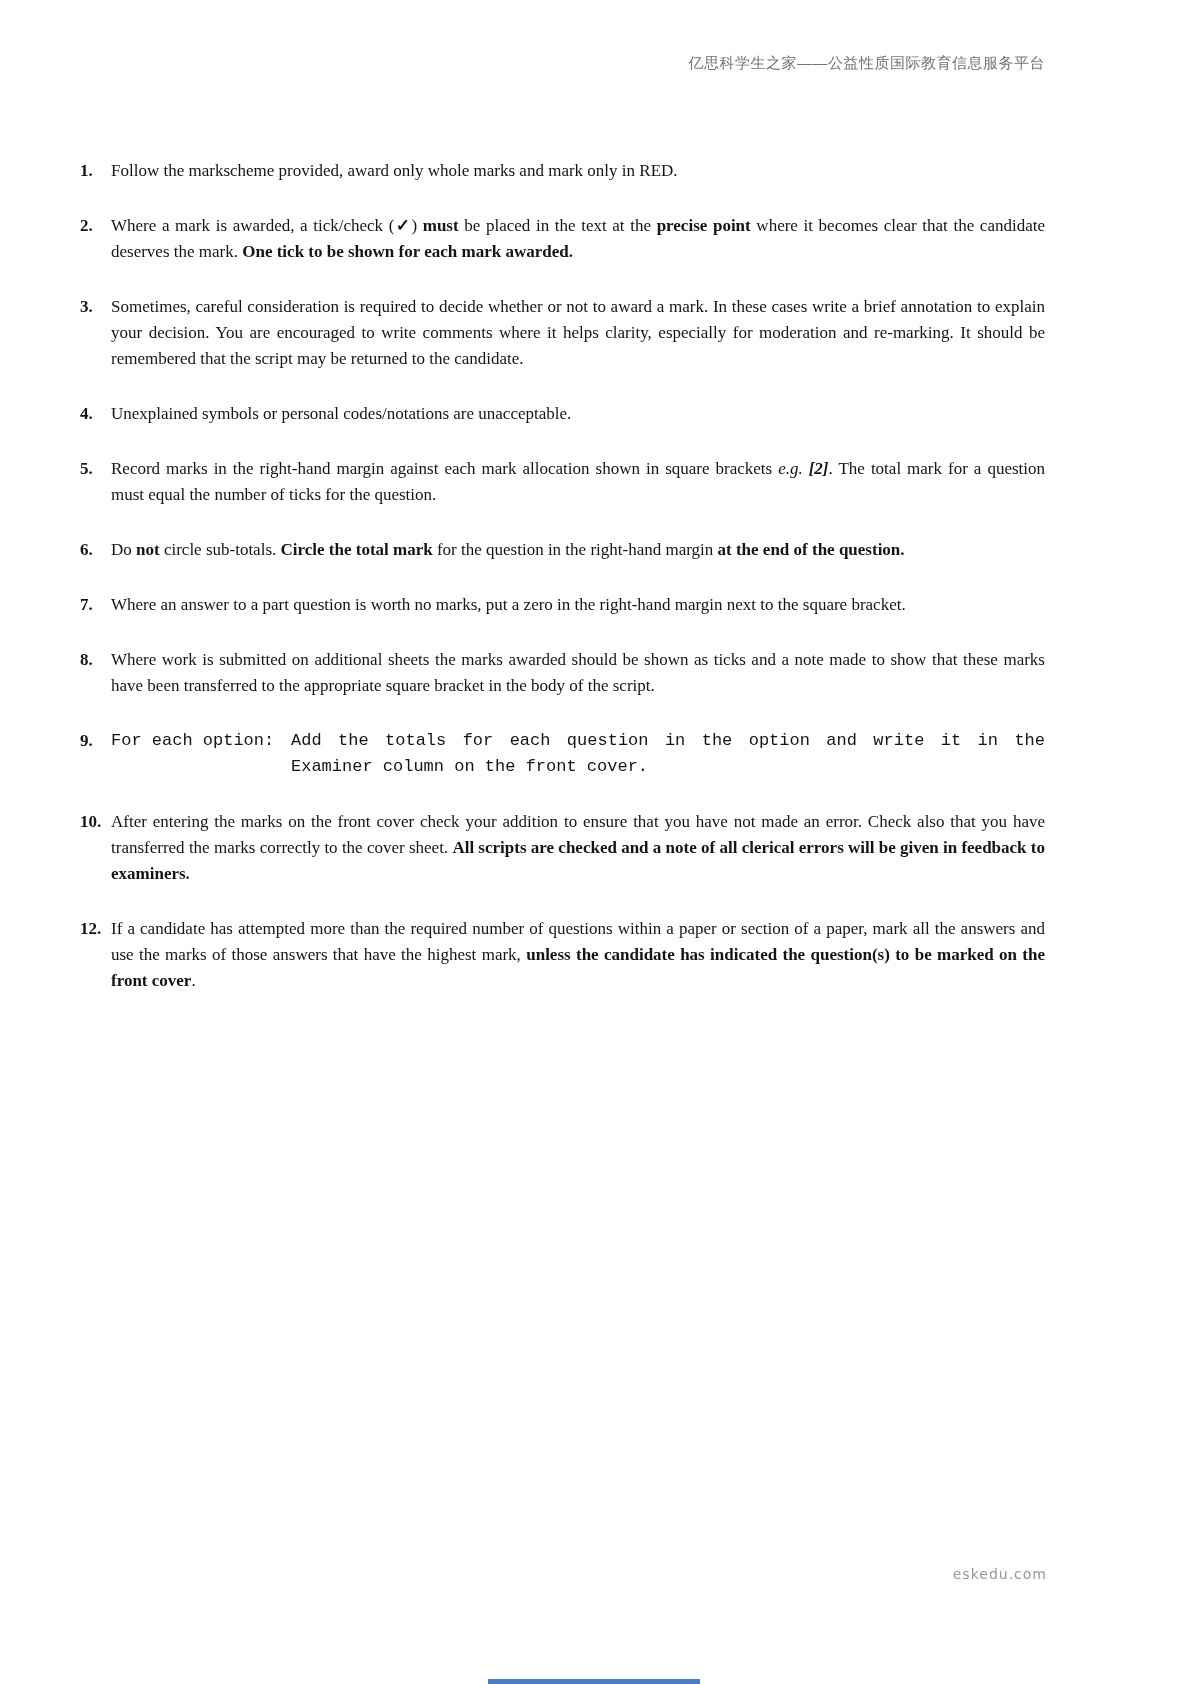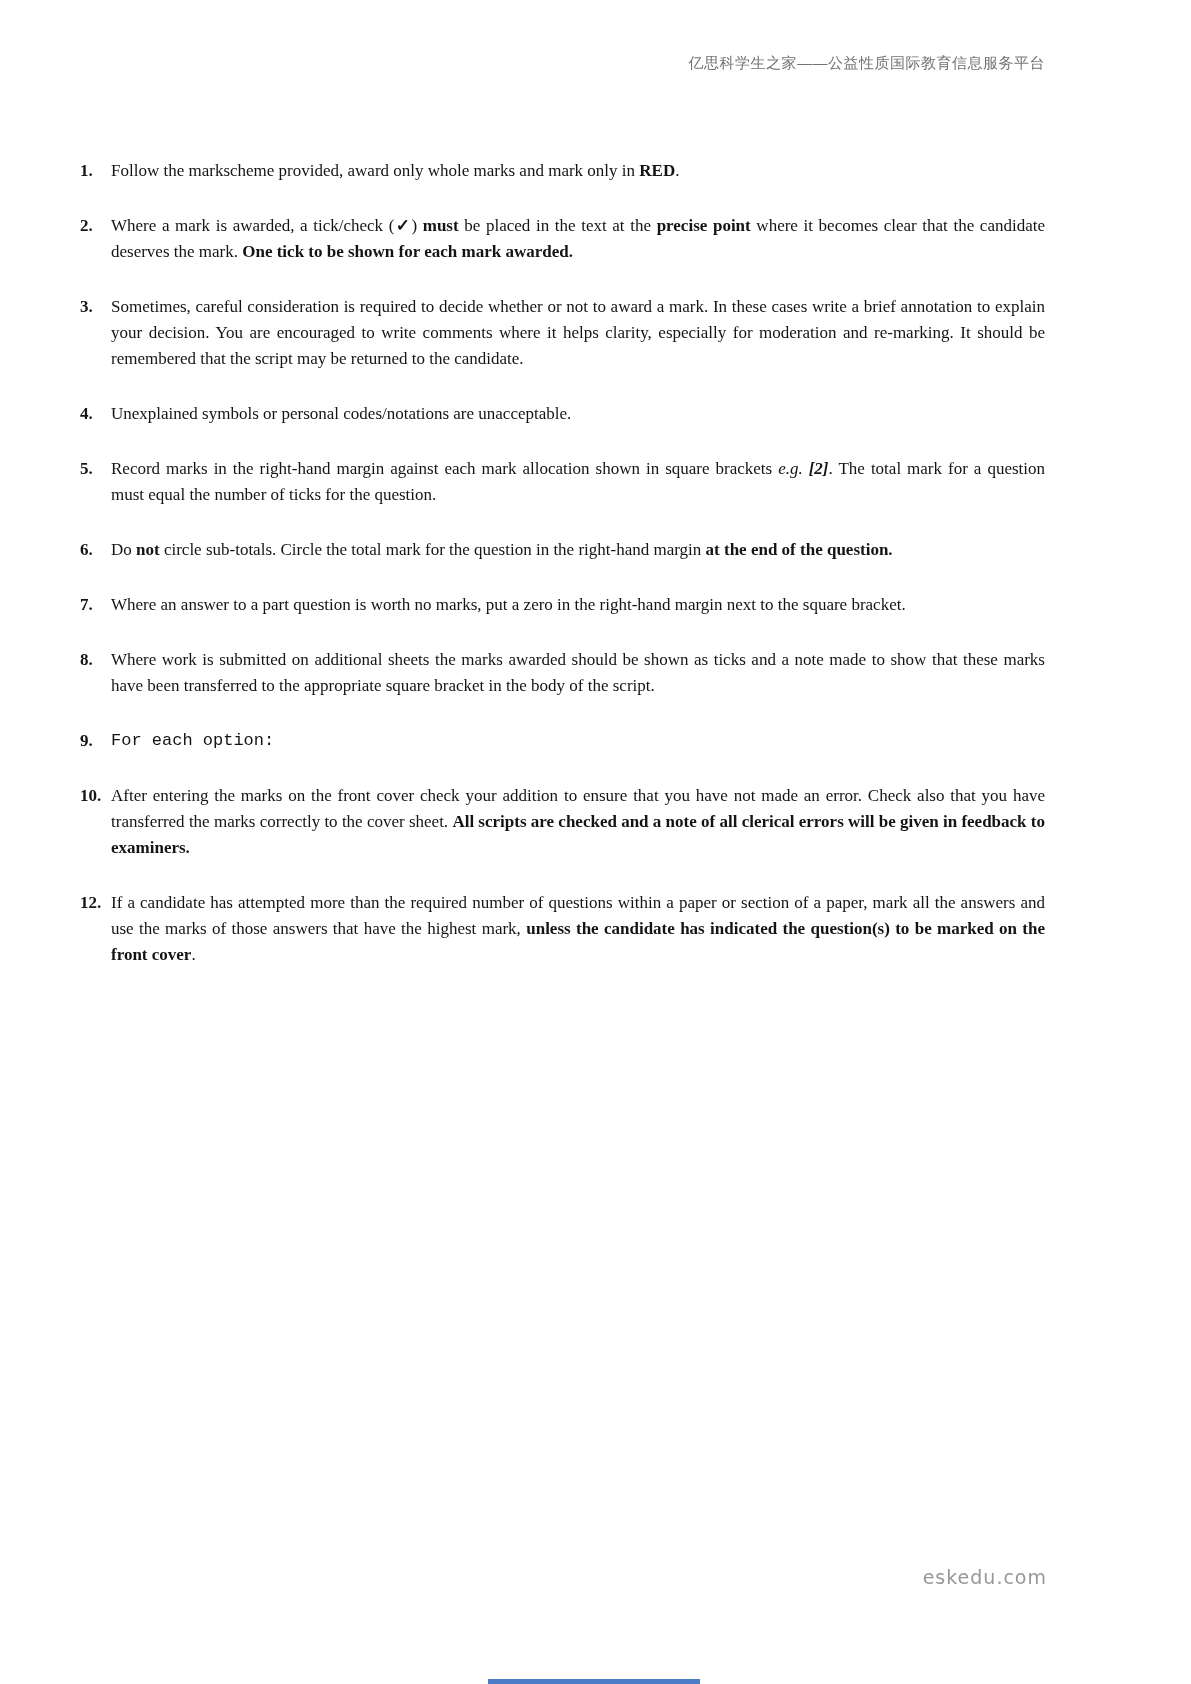--- a/index.html
+++ b/index.html
@@ -47,42 +47,42 @@
     flex:0 0 180px;
   }
   .subtext{
     flex:1;
     text-align:justify;
   }
   .footer-watermark{
     position:absolute;
     top:1566px;right:144px;
     font-family:"DejaVu Sans", sans-serif;
-    font-size:19px;
+    font-size:14px;
     color:#979797;
     letter-spacing:1px;
     white-space:nowrap;
   }
   .blue-bar{
     position:absolute;
     bottom:0;left:488px;
     width:212px;height:5px;
     background:#4a7cc7;
   }
 </style>
 </head>
 <body>
 
 <div class="header-watermark">亿思科学生之家——公益性质国际教育信息服务平台</div>
 
 <div class="content">
 
   <div class="item">
     <div class="num">1.</div>
-    <div class="body"><span>Follow the markscheme provided, award only whole marks and mark only in </span><span style="font-weight: bold; margin-top: 21px;">RED</span><span>.</span></div>
+    <div class="body"><span>Follow the markscheme provided, award only whole marks and mark only in </span><span style="font-weight: normal; margin-top: 21px;">RED</span><span>.</span></div>
   </div>
 
   <div class="item">
     <div class="num">2.</div>
     <div class="body"><span>Where a mark is awarded, a tick/check (</span><span style="font-weight: bold;">✓</span><span>) </span><span style="font-weight: bold;">must</span><span> be placed in the text at the </span><span style="font-weight: bold;">precise point</span><span> where it becomes clear that the candidate deserves the mark.  </span><span style="font-weight: bold;">One tick to be shown for each mark awarded.</span></div>
   </div>
 
   <div class="item">
     <div class="num">3.</div>
     <div class="body"><span>Sometimes, careful consideration is required to decide whether or not to award a mark.  In these cases write a brief annotation to explain your decision.  You are encouraged to write comments where it helps clarity, especially for moderation and re-marking.  It should be remembered that the script may be returned to the candidate.</span></div>
@@ -93,38 +93,39 @@
     <div class="body"><span>Unexplained symbols or personal codes/notations are unacceptable.</span></div>
   </div>
 
   <div class="item">
     <div class="num">5.</div>
     <div class="body"><span>Record marks in the right-hand margin against each mark allocation shown in square brackets </span><span style="font-style: italic;">e.g. </span><span style="font-weight: bold; font-style: italic;">[2]</span><span>.  The total mark for a question must equal the number of ticks for the question.</span></div>
   </div>
 
   <div class="item">
     <div class="num">6.</div>
-    <div class="body"><span>Do </span><span style="font-weight: bold;">not</span><span> circle sub-totals.  </span><span style="font-weight: normal;">Circle the total mark</span><span> for the question in the right-hand margin </span><span style="font-weight: bold;">at the end of the question.</span></div>
+    <div class="body"><span>Do </span><span style="font-weight: bold;">not</span><span> circle sub-totals.  </span><span style="font-weight: bold;">Circle the total mark</span><span> for the question in the right-hand margin </span><span style="font-weight: bold;">at the end of the question.</span></div>
   </div>
 
   <div class="item">
     <div class="num">7.</div>
     <div class="body"><span>Where an answer to a part question is worth no marks, put a zero in the right-hand margin next to the square bracket.</span></div>
   </div>
 
   <div class="item">
     <div class="num">8.</div>
     <div class="body"><span>Where work is submitted on additional sheets the marks awarded should be shown as ticks and a note made to show that these marks have been transferred to the appropriate square bracket in the body of the script.</span></div>
   </div>
 
   <div class="item">
     <div class="num">9.</div>
     <div class="body">
       <div class="subrow">
         <div class="sublabel">For each option:</div>
+        <div class="subtext">Add the totals for each question in the option and write it in the Examiner column on the front cover.</div>
       </div>
     </div>
   </div>
 
   <div class="item">
     <div class="num">10.</div>
     <div class="body"><span>After entering the marks on the front cover check your addition to ensure that you have not made an error.  Check also that you have transferred the marks correctly to the cover sheet.  </span><span style="font-weight: bold;">All scripts are checked and a note of all clerical errors will be given in feedback to examiners.</span></div>
   </div>
 
 

